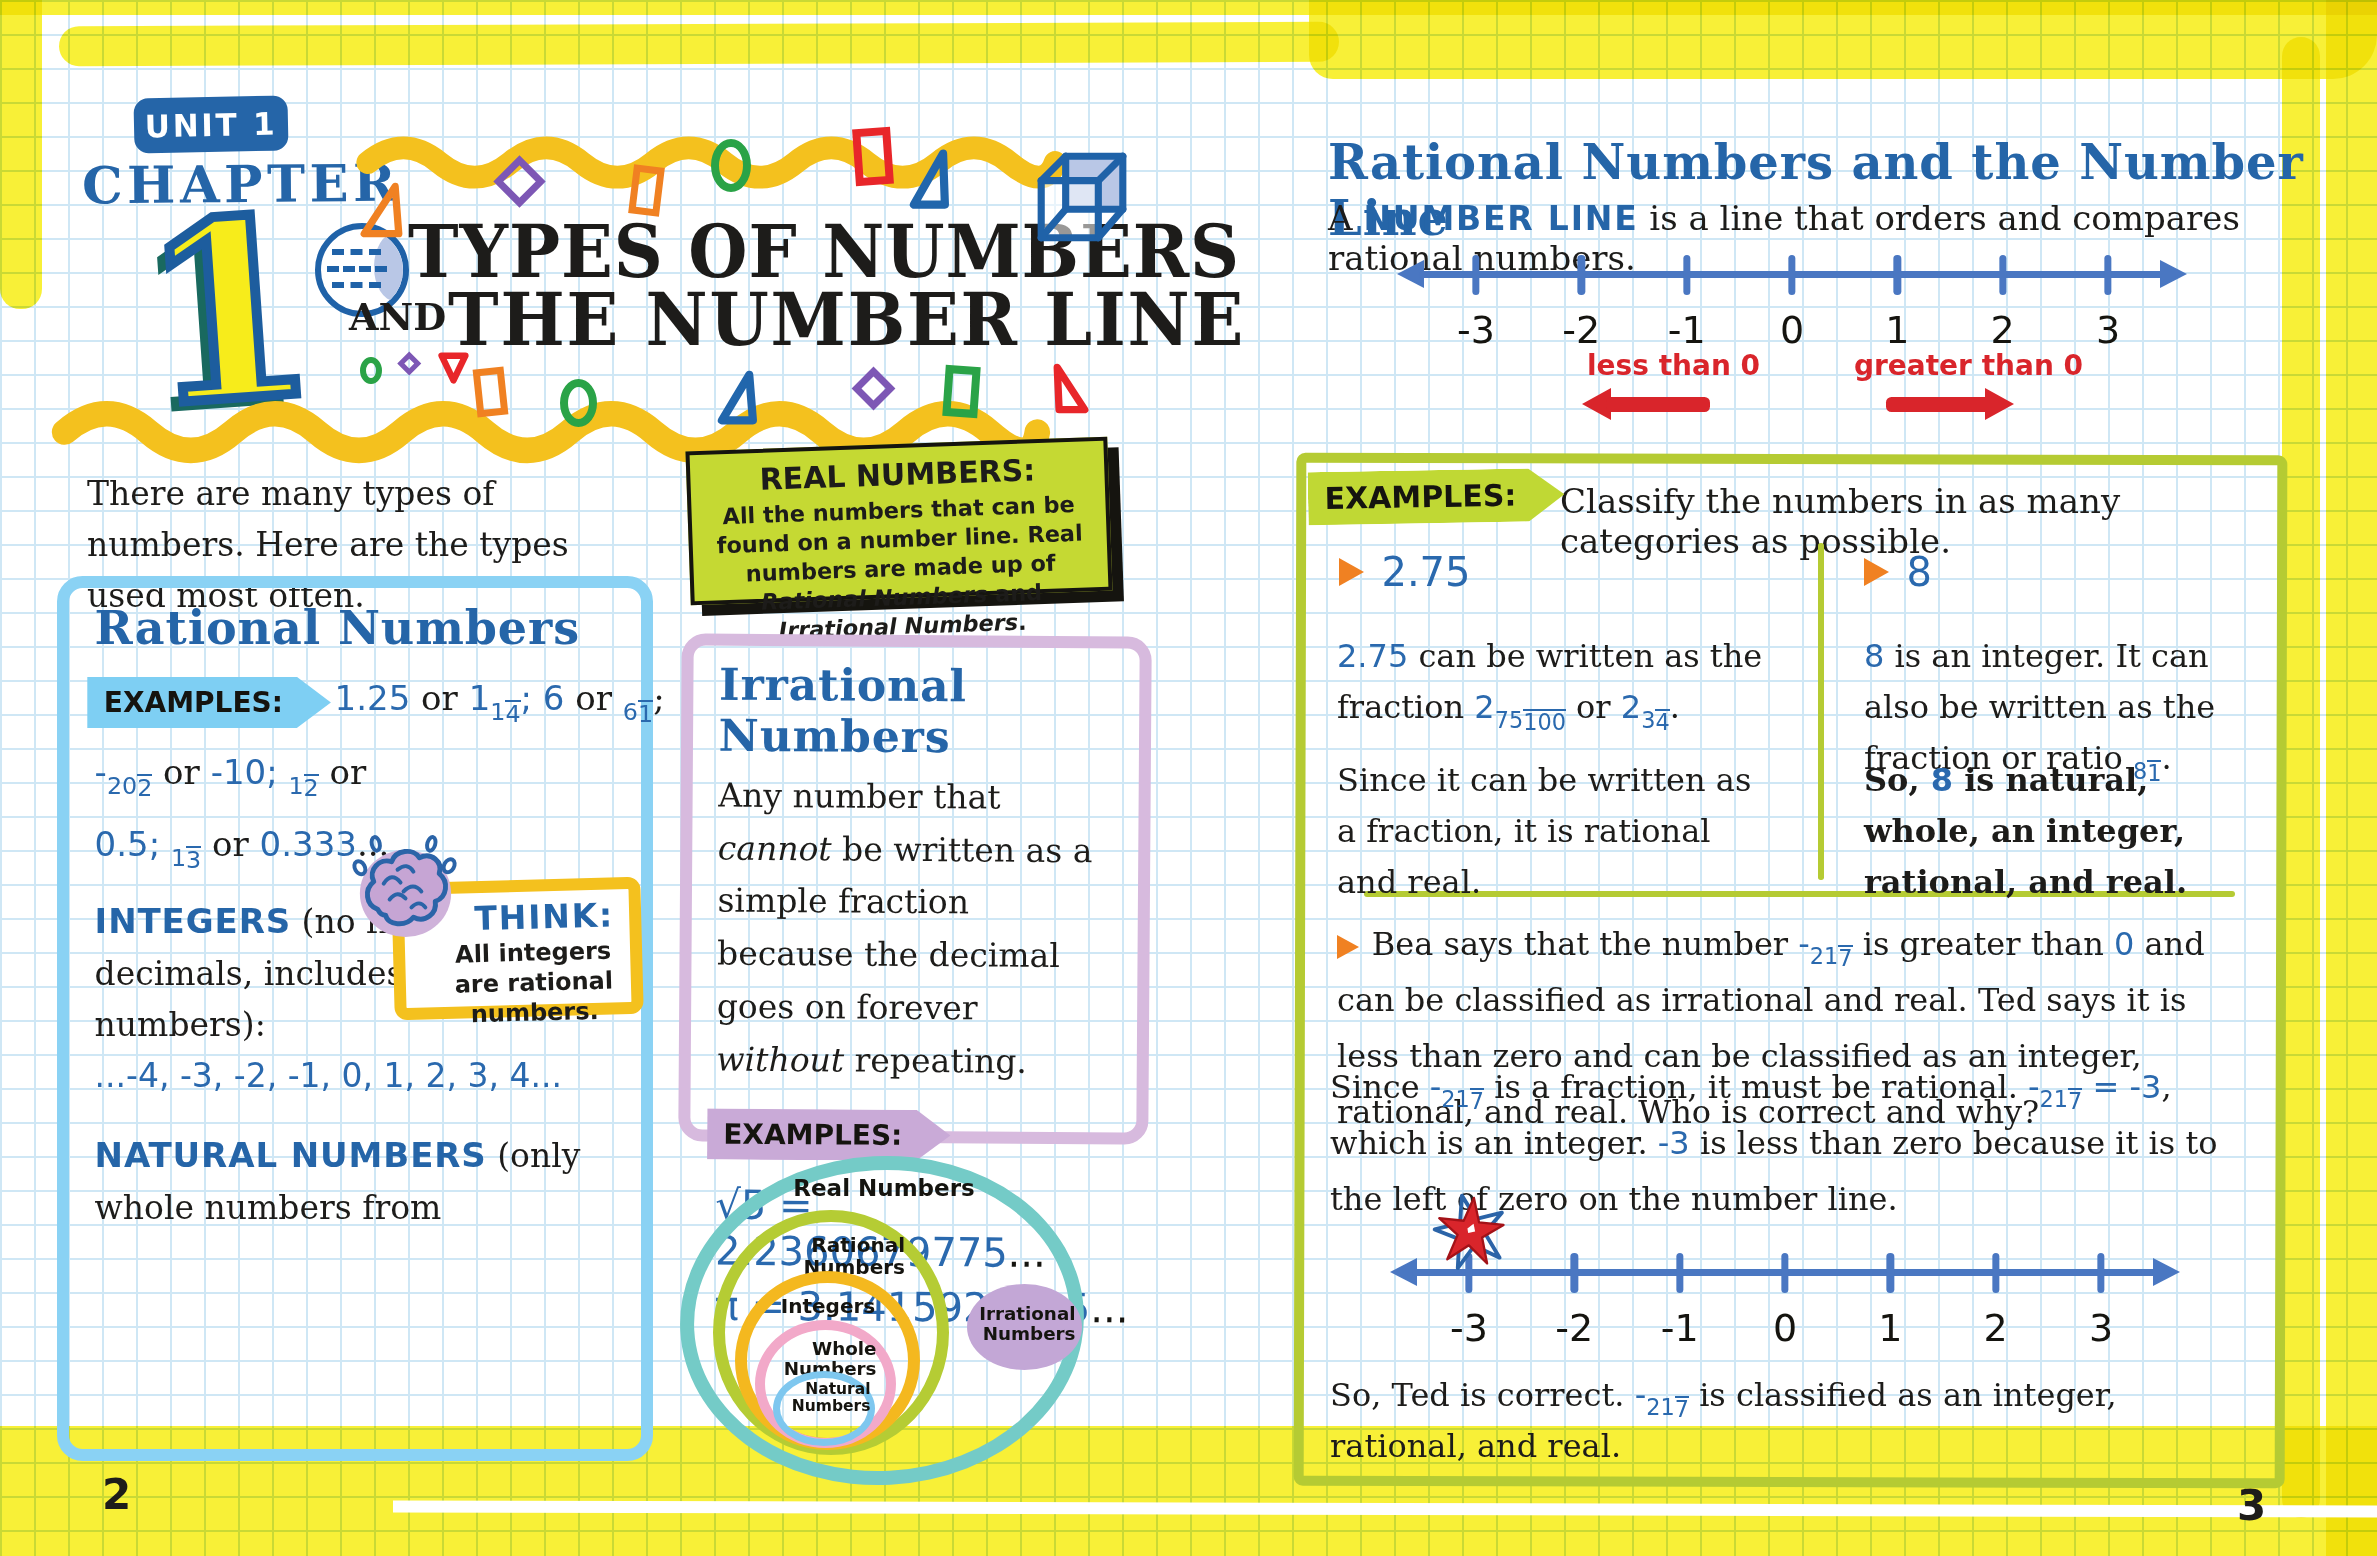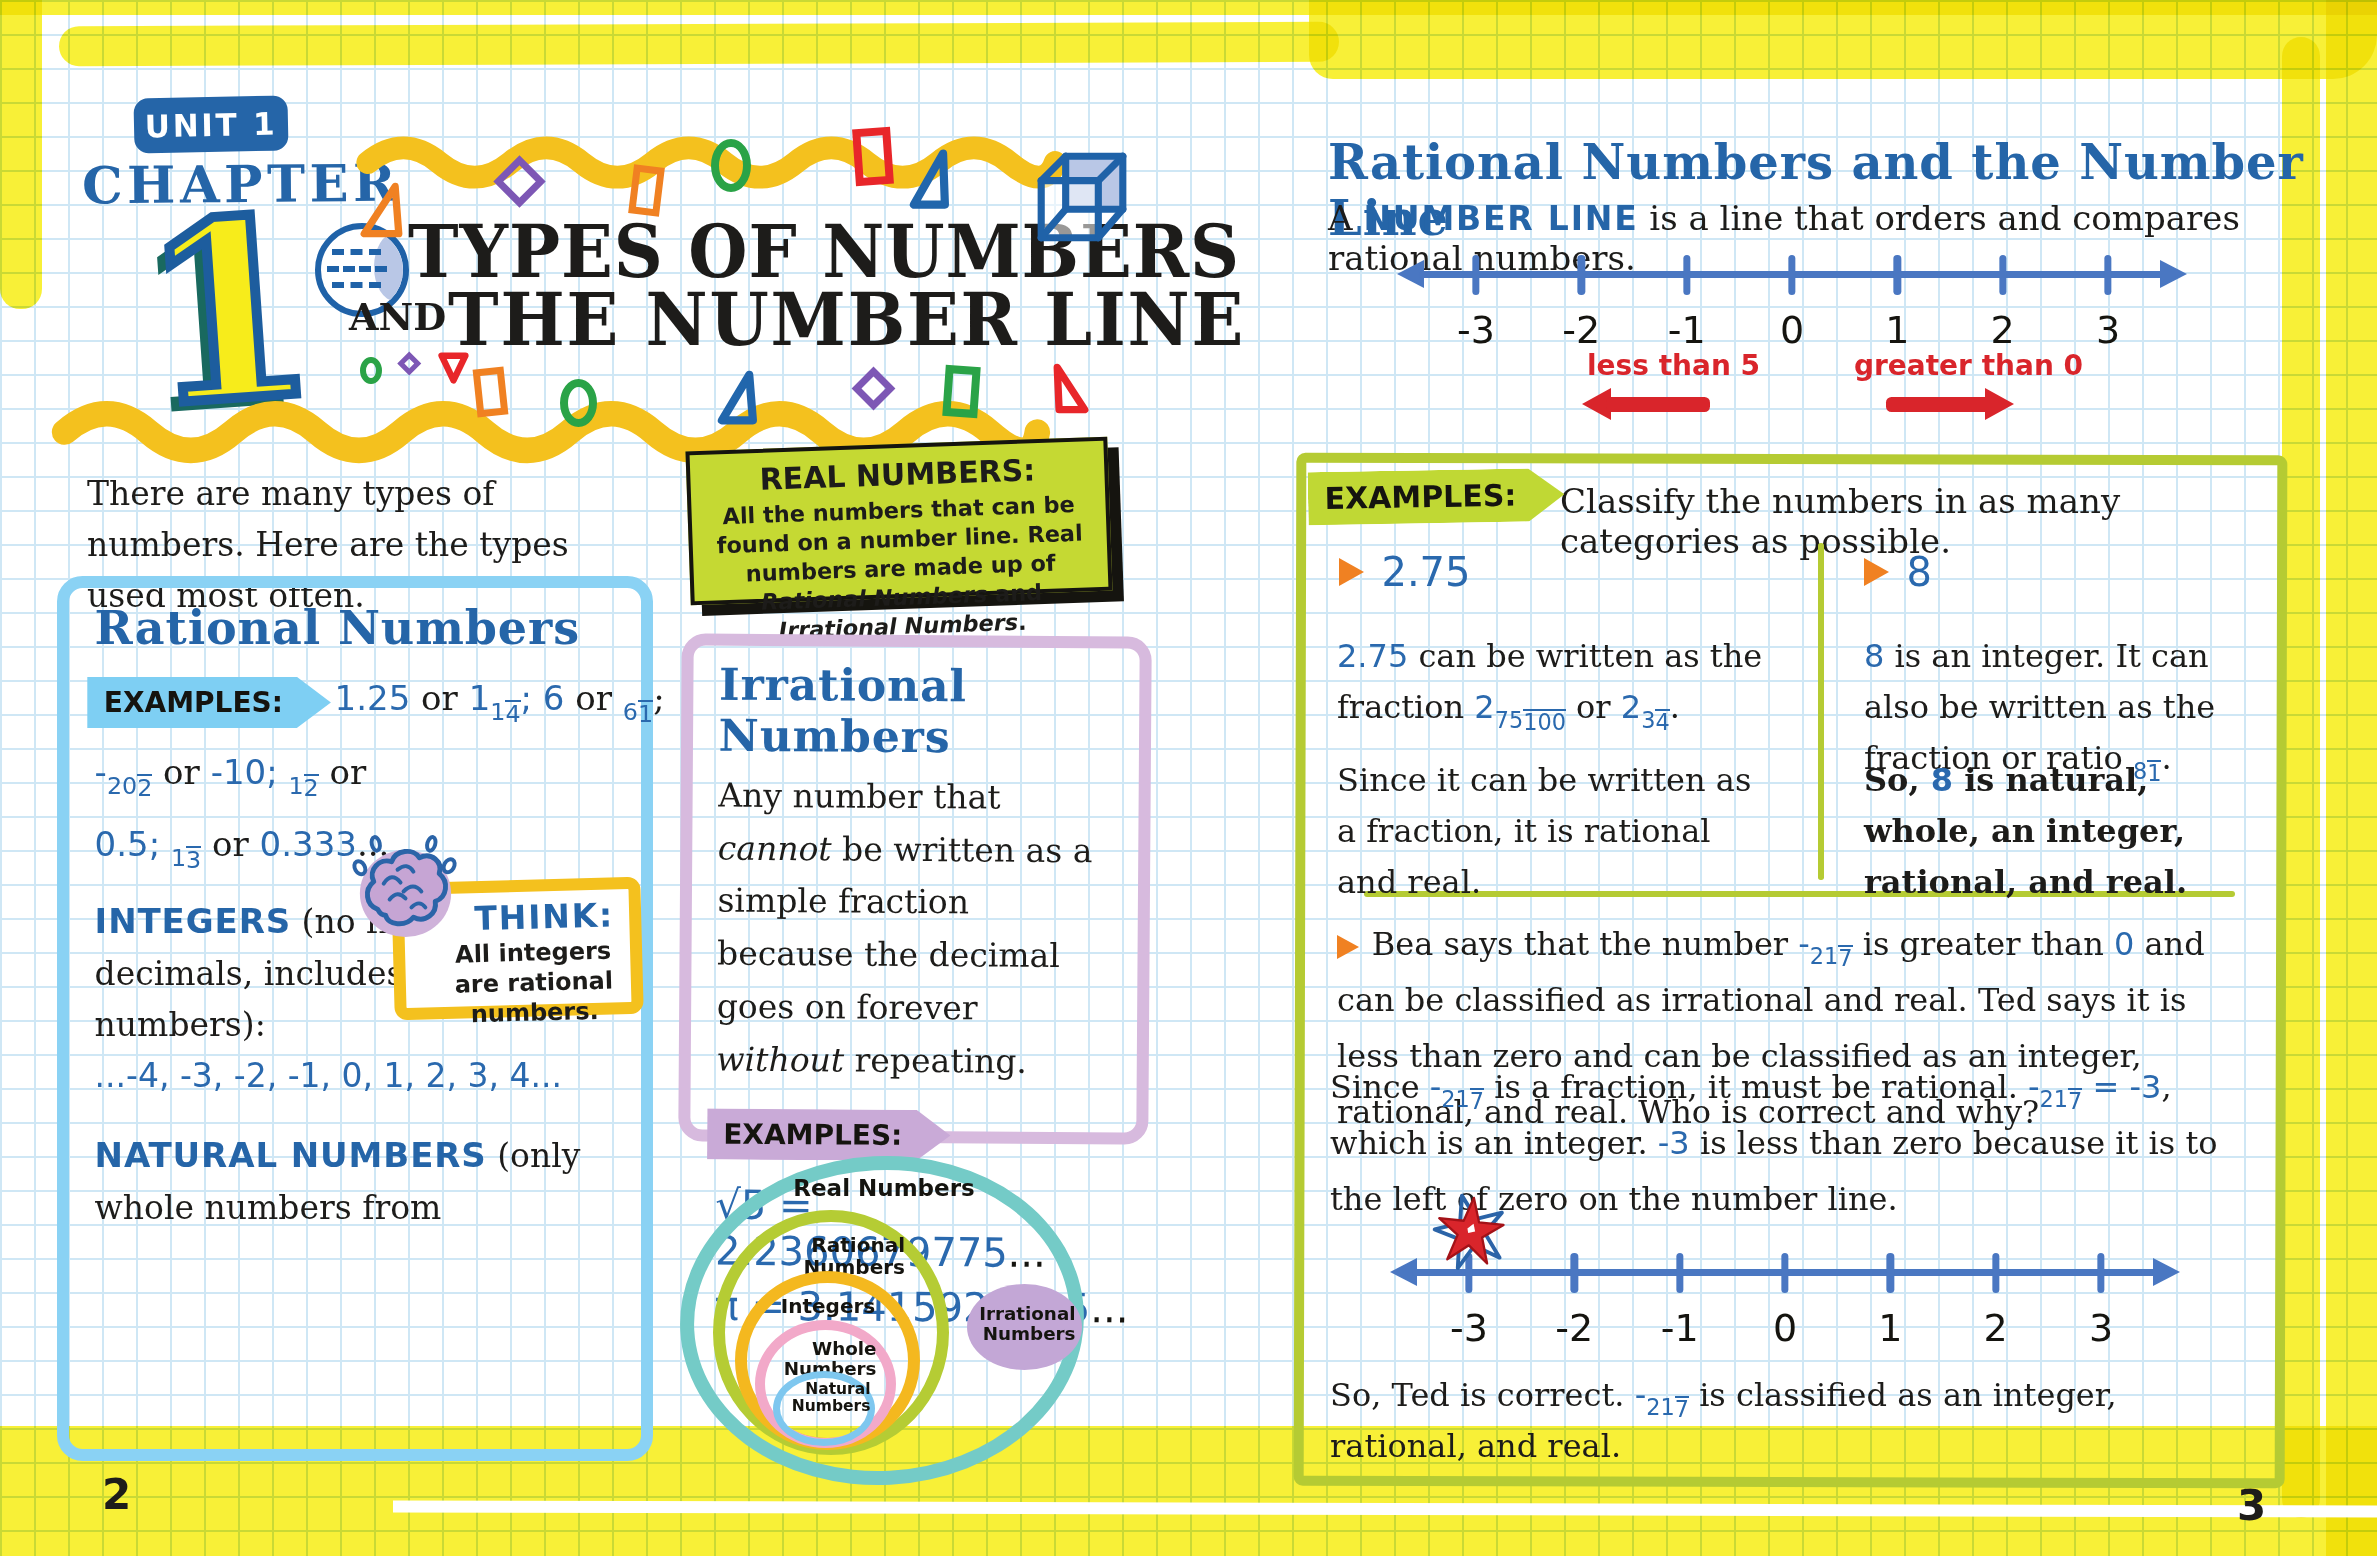--- a/index.html
+++ b/index.html
@@ -256,21 +256,21 @@
     <span class="tick t5"></span>
     <span class="tick t6"></span>
     <span class="tlabel t0">-3</span>
     <span class="tlabel t1">-2</span>
     <span class="tlabel t2">-1</span>
     <span class="tlabel t3">0</span>
     <span class="tlabel t4">1</span>
     <span class="tlabel t5">2</span>
     <span class="tlabel t6">3</span>
   </div>
-  <div class="abs sans" style="left:1587px;top:349px;font-size:28px;font-weight:bold;color:#d9252b;">less than 5</div>
+  <div class="abs sans" style="left:1587px;top:349px;font-size:28px;font-weight:bold;color:#d9252b;">less than 0</div>
   <div class="abs sans" style="left:1854px;top:349px;font-size:28px;font-weight:bold;color:#d9252b;">greater than 0</div>
   <div class="rarrow left" style="left:1582px;top:388px;width:128px;">
     <span class="head"></span>
       <span class="bar"></span>
   </div>
   <div class="rarrow right" style="left:1886px;top:388px;width:128px;">
     <span class="bar"></span>
       <span class="head"></span>
   </div>
 

